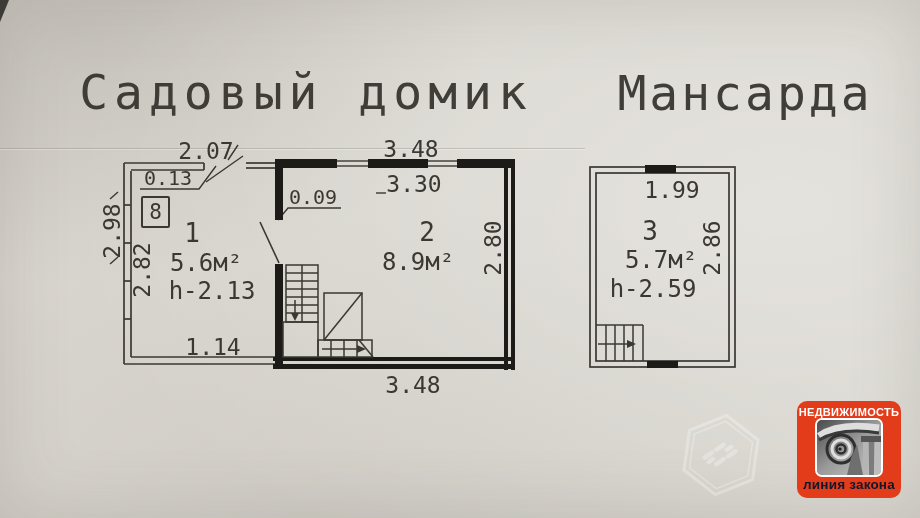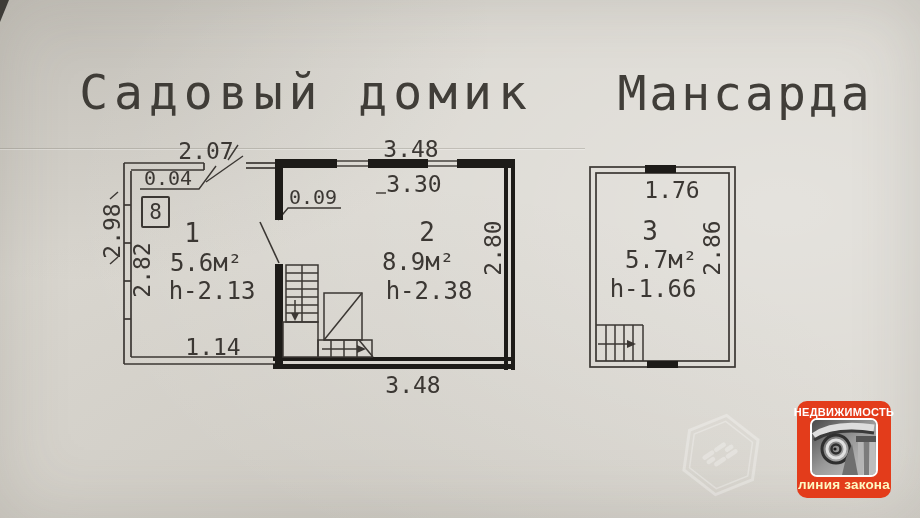--- a/index.html
+++ b/index.html
@@ -42,28 +42,28 @@
   
   .wm-hex{position:absolute;left:676px;top:410px;opacity:.55;}
   .wm-text{
     position:absolute;left:748px;top:424px;z-index:7;
     font-family:"Liberation Sans", sans-serif;font-weight:bold;
     font-size:64px;letter-spacing:2px;line-height:1;
     color:rgba(252,251,247,.30);
   }
   
   .badge{
-    position:absolute;left:797px;top:401px;width:94px;height:97px;z-index:5;
+    position:absolute;left:797px;top:401px;width:104px;height:97px;z-index:5;
     background:#e33c1b;border-radius:10px;
     display:flex;flex-direction:column;align-items:center;justify-content:space-between;
     padding:5px 0 6px 0;box-sizing:border-box;
     font-family:"Liberation Sans", sans-serif;
   }
   .badge .t1{font-size:11px;font-weight:bold;color:#fff;letter-spacing:.3px;}
-  .badge .t2{font-size:13.5px;font-weight:bold;color:#fef9c3;letter-spacing:.2px;}
+  .badge .t2{font-size:13.5px;font-weight:bold;color:#0f172a;letter-spacing:.2px;}
   .badge .pic{
     width:64px;height:55px;border:2.5px solid #fff;border-radius:7px;
     overflow:hidden;position:relative;background:#8e8e8e;
   }
   .badge .pic svg{position:absolute;left:0;top:0;}
 </style>
 </head>
 <body>
 
 <div id="stage">
@@ -165,47 +165,46 @@
     </g>
     <g fill="#3b3733">
       <polygon points="636,344 627,340 627,348"></polygon>
     </g>
   </svg>
 
   <div class="lbl title" style="left:745px;top:93px;letter-spacing:3px;">Мансарда</div>
   <div class="lbl title" style="left:306px;top:92px;letter-spacing:6px;">Садовый домик</div>
 
   <div class="lbl" style="left:206px;top:151px;font-size:23px;text-align:center;">2.07</div>
-  <div class="lbl" style="left:168px;top:178px;font-size:20px;">0.04</div>
+  <div class="lbl" style="left:168px;top:178px;font-size:20px;">0.13</div>
   <div class="lbl" style="left:313px;top:197px;font-size:20px;">0.09</div>
   <div class="lbl" style="left:411px;top:149px;font-size:23px;">3.48</div>
   <div class="lbl" style="left:414px;top:184px;font-size:23px;">3.30</div>
   <div class="lbl rot" style="left:112px;top:231px;font-size:23px;">2.98</div>
   <div class="lbl rot" style="left:142px;top:270px;font-size:23px;">2.82</div>
   <div class="lbl rot" style="left:493px;top:248px;font-size:23px;">2.80</div>
   <div class="lbl" style="left:213px;top:347px;font-size:23px;">1.14</div>
   <div class="lbl" style="left:413px;top:385px;font-size:23px;">3.48</div>
 
   <div class="lbl" style="left:192px;top:233px;font-size:26px;">1</div>
   <div class="lbl" style="left:206px;top:263px;font-size:24px;text-align:center;">5.6м²</div>
   <div class="lbl" style="left:212px;top:291px;font-size:24px;text-align:center;">h-2.13</div>
 
   <div class="lbl" style="left:427px;top:232px;font-size:26px;">2</div>
   <div class="lbl" style="left:418px;top:262px;font-size:24px;text-align:right;">8.9м²</div>
-  <div class="lbl" style="left:429px;top:291px;font-size:24px;">h-2.38</div>
 
   <div class="stovebox">
     <span>8</span>
   </div>
 
-  <div class="lbl" style="left:672px;top:190px;font-size:23px;">1.76</div>
+  <div class="lbl" style="left:672px;top:190px;font-size:23px;">1.99</div>
   <div class="lbl rot" style="left:712px;top:248px;font-size:23px;">2.86</div>
   <div class="lbl" style="left:650px;top:231px;font-size:26px;">3</div>
   <div class="lbl" style="left:661px;top:260px;font-size:24px;">5.7м²</div>
-  <div class="lbl" style="left:653px;top:289px;font-size:24px;">h-1.66</div>
+  <div class="lbl" style="left:653px;top:289px;font-size:24px;">h-2.59</div>
 
   <svg class="wm-hex" width="90" height="90" viewBox="0 0 90 90">
     <g transform="rotate(8 45 45)" stroke="rgba(255,255,255,.5)" fill="none">
       <polygon stroke-width="3" points="45,5 79.6,25 79.6,65 45,85 10.4,65 10.4,25"></polygon>
       <polygon stroke-width="1.5" points="45,11 74.4,28 74.4,62 45,79 15.6,62 15.6,28"></polygon>
       <g stroke-width="4.5" stroke-linecap="round" transform="rotate(-42 45 45)">
         <line x1="30" y1="38" x2="39" y2="38"></line>
         <line x1="44" y1="38" x2="53" y2="38"></line>
         <line x1="36" y1="50" x2="45" y2="50"></line>
         <line x1="50" y1="50" x2="59" y2="50"></line>

